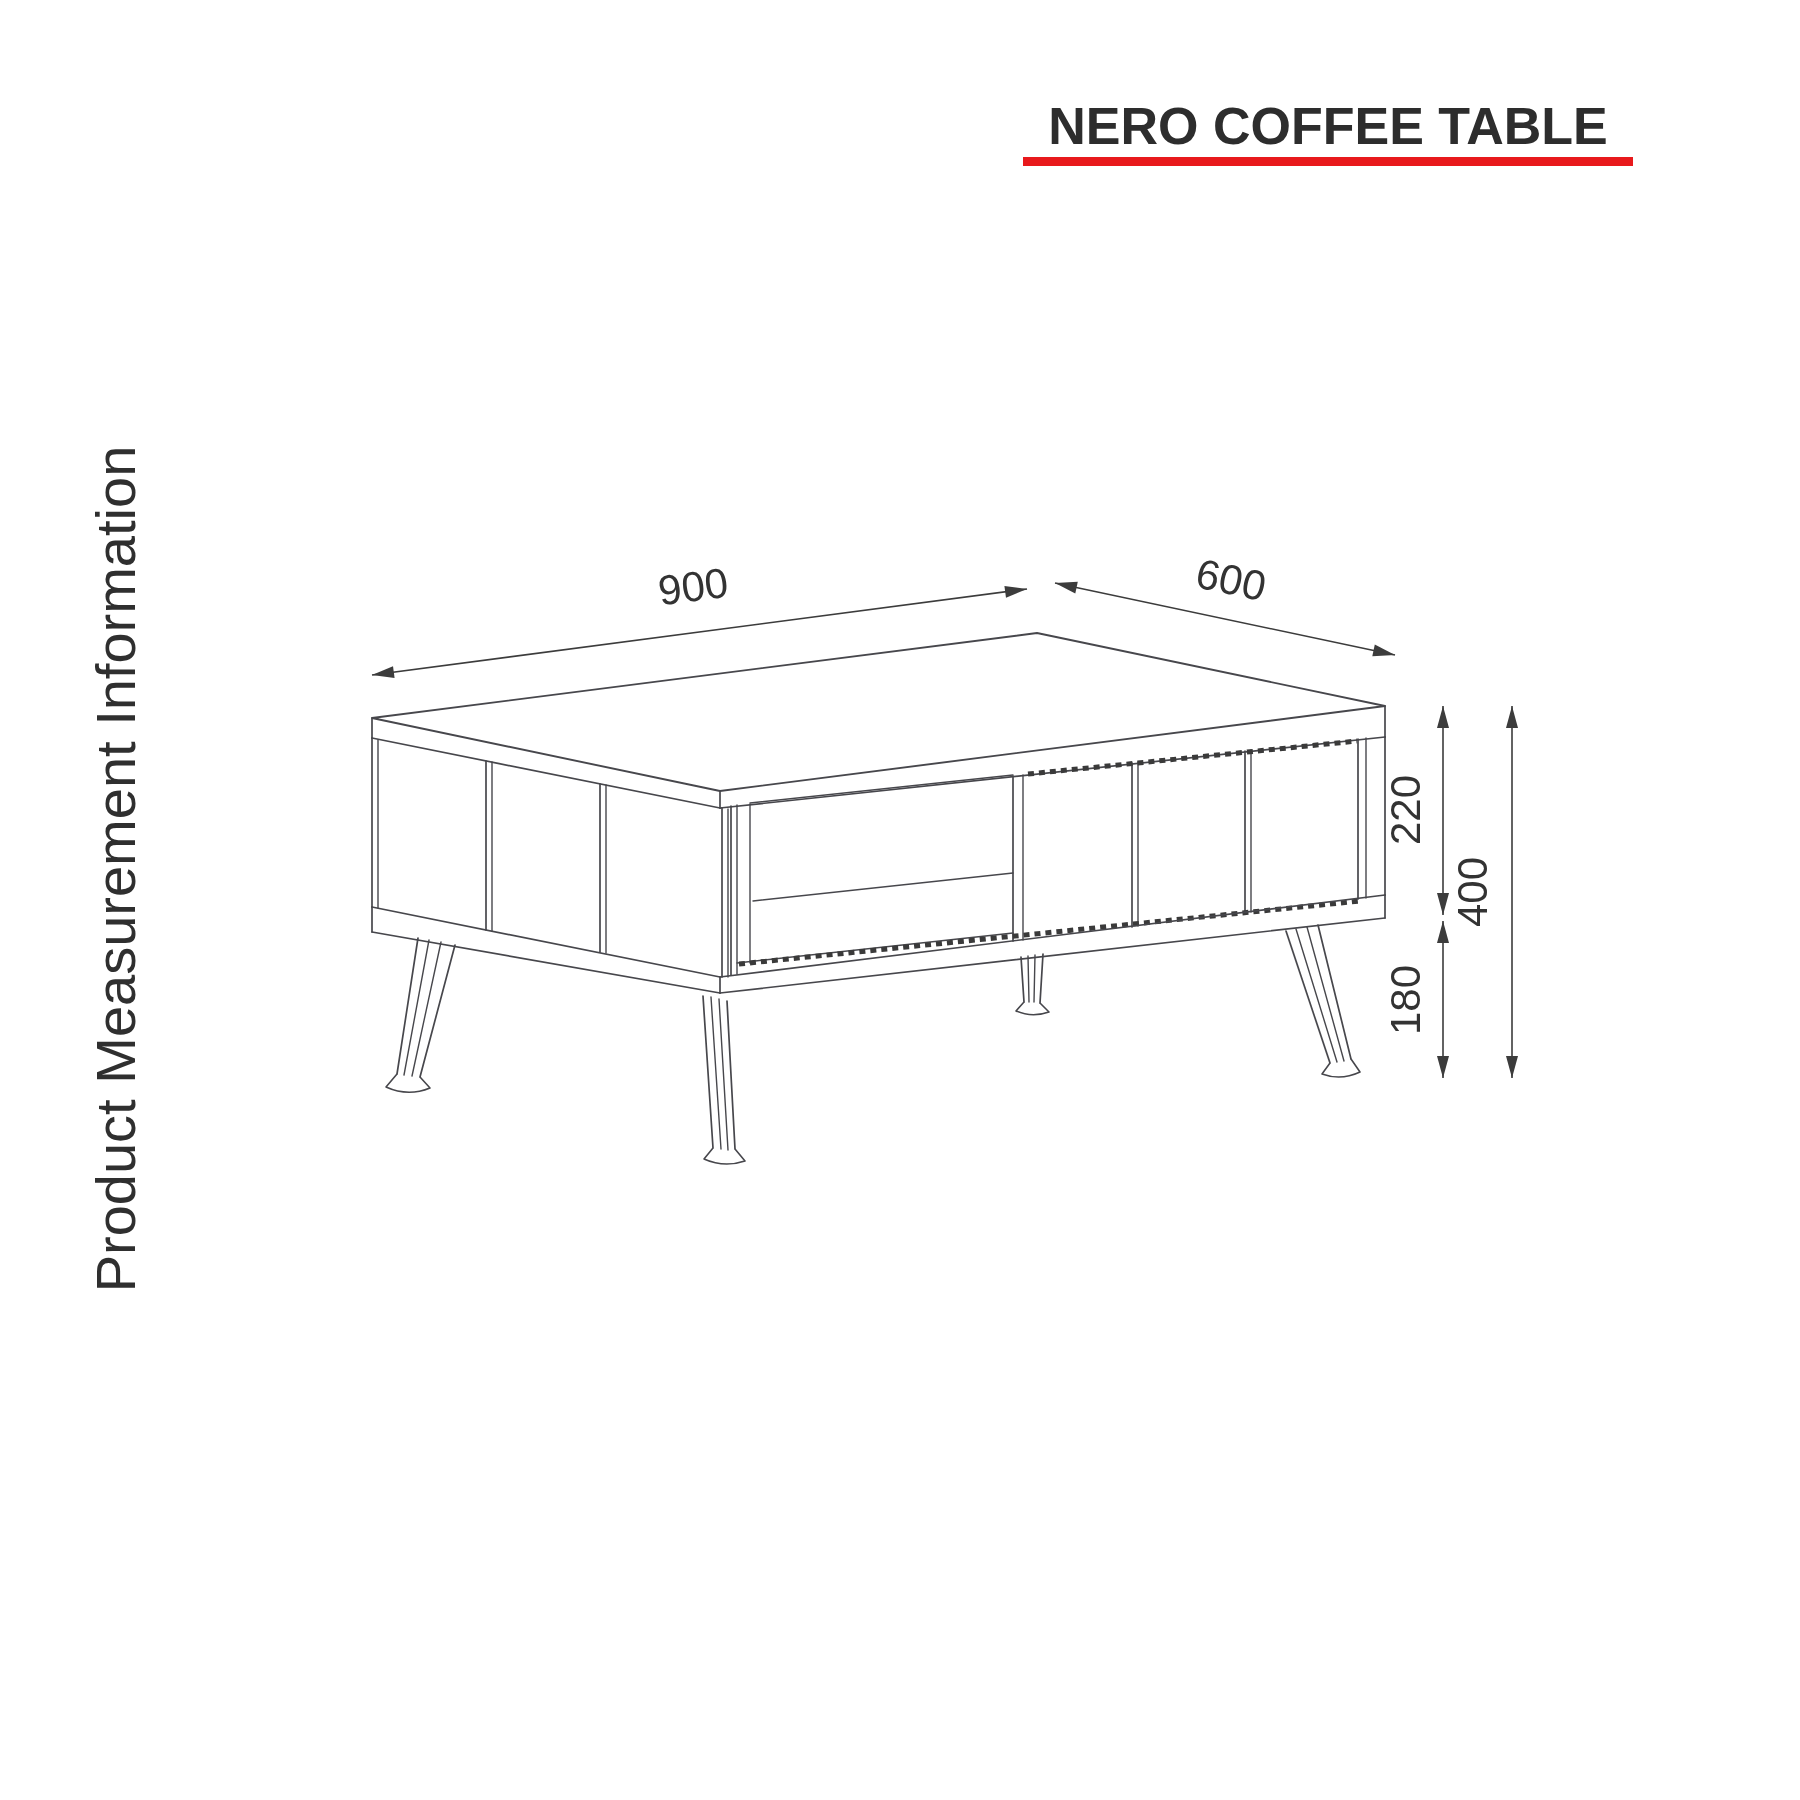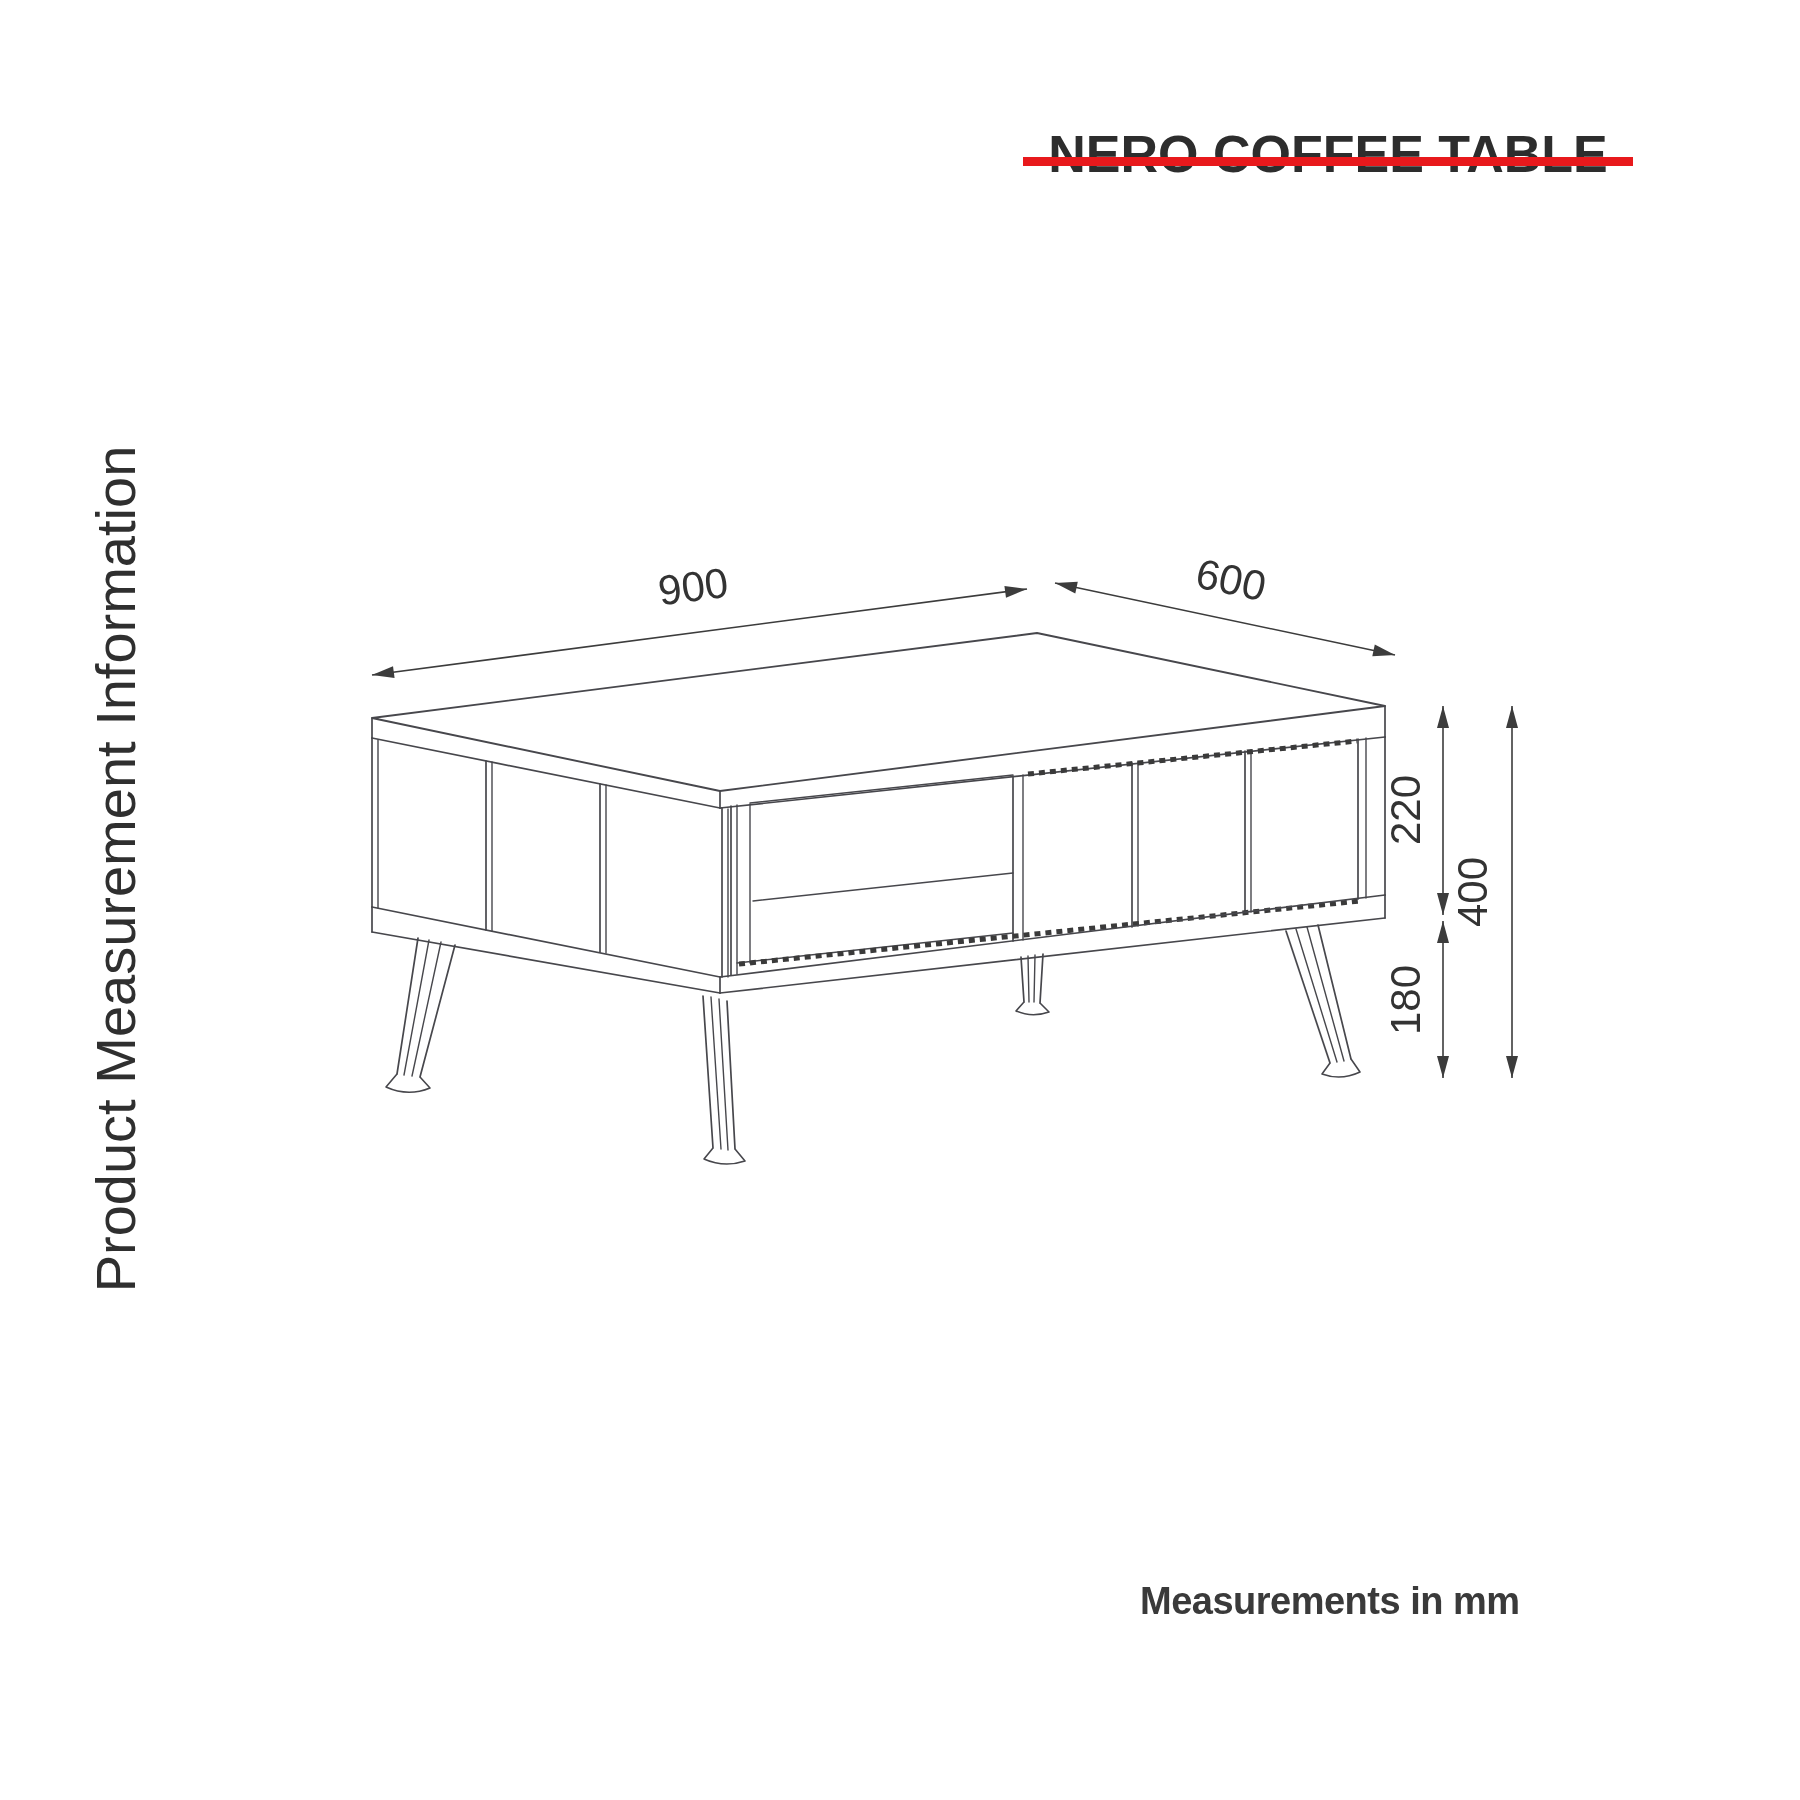--- a/index.html
+++ b/index.html
@@ -1,19 +1,19 @@
 <!DOCTYPE html>
 <html><head>
 <meta charset="utf-8">
 <style>
   html,body{margin:0;padding:0;background:#ffffff;}
   #page{position:relative;width:1800px;height:1800px;background:#ffffff;overflow:hidden;
         font-family:"Liberation Sans", sans-serif;}
   #title{position:absolute;left:1023px;top:96px;width:610px;text-align:center;
-         font-size:52px;font-weight:bold;color:#2d2d2d;letter-spacing:0px;white-space:nowrap;margin-top:28px;}
+         font-size:52px;font-weight:bold;color:#2d2d2d;letter-spacing:0px;white-space:nowrap;}
   #title-underline{position:absolute;left:1023px;top:157px;width:610px;height:9px;background:#e8191c;}
   #side-label{position:absolute;left:115px;top:869px;transform:translate(-50%,-50%) rotate(-90deg);
               transform-origin:center;font-size:56px;color:#2f2f2f;white-space:nowrap;font-weight:400;}
   #footer-note{position:absolute;left:1140px;top:1580px;font-size:38px;font-weight:bold;
                color:#3a3a3a;letter-spacing:-0.5px;white-space:nowrap;}
   svg{position:absolute;left:0;top:0;}
   .ln{stroke:#47474c;stroke-width:1.7;fill:none;stroke-linecap:round;}
   .ln2{stroke:#47474c;stroke-width:1.4;fill:none;stroke-linecap:round;}
   .outline{stroke:#47474c;stroke-width:1.9;fill:none;stroke-linejoin:round;}
   .dashed{stroke:#3a3a3a;stroke-width:5;fill:none;stroke-dasharray:6 5;}
@@ -148,15 +148,14 @@
     </g>
 
     <g>
       <line class="dim" x1="1512" y1="706" x2="1512" y2="1078"></line>
       <polygon class="arrow" points="1512,706 1506,728 1518,728"></polygon>
       <polygon class="arrow" points="1512,1078 1506,1056 1518,1056"></polygon>
       <text class="dimtext" x="1487" y="892" text-anchor="middle" transform="rotate(-90 1487 892)">400</text>
     </g>
   </svg>
 
-  <div id="footer-note">Measurements in mm</div>
 
 </div>
 
 </body></html>

